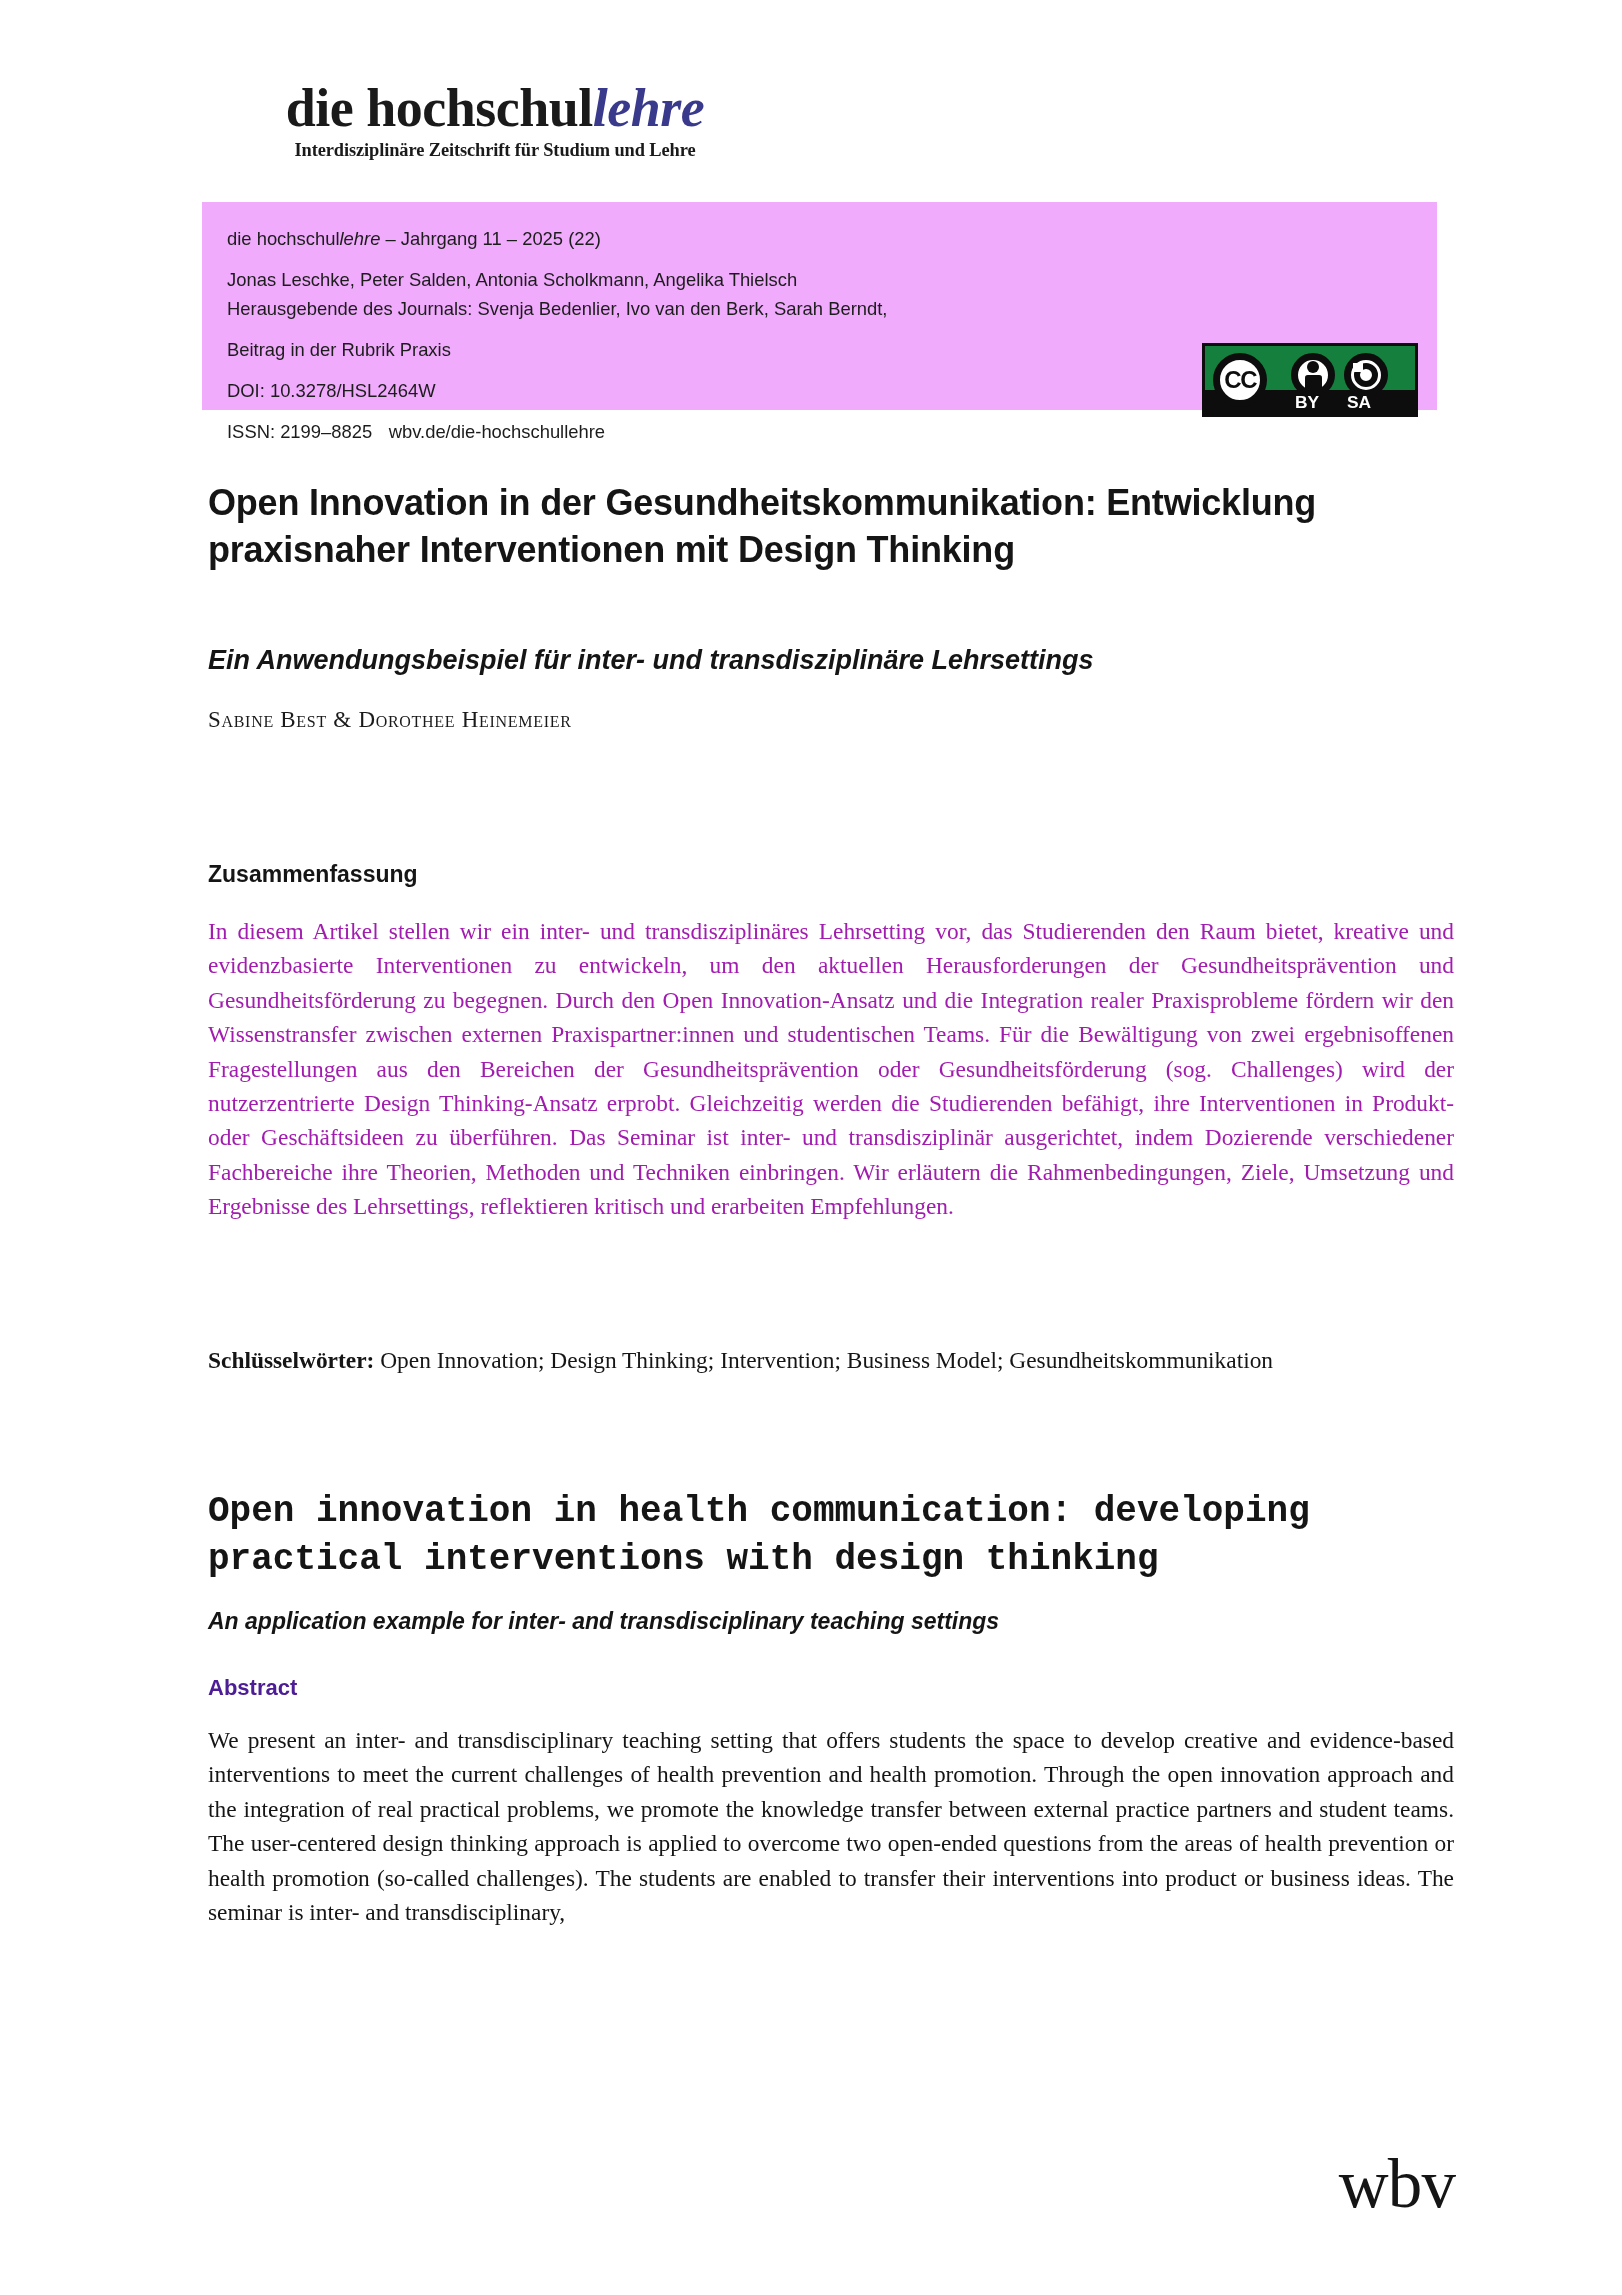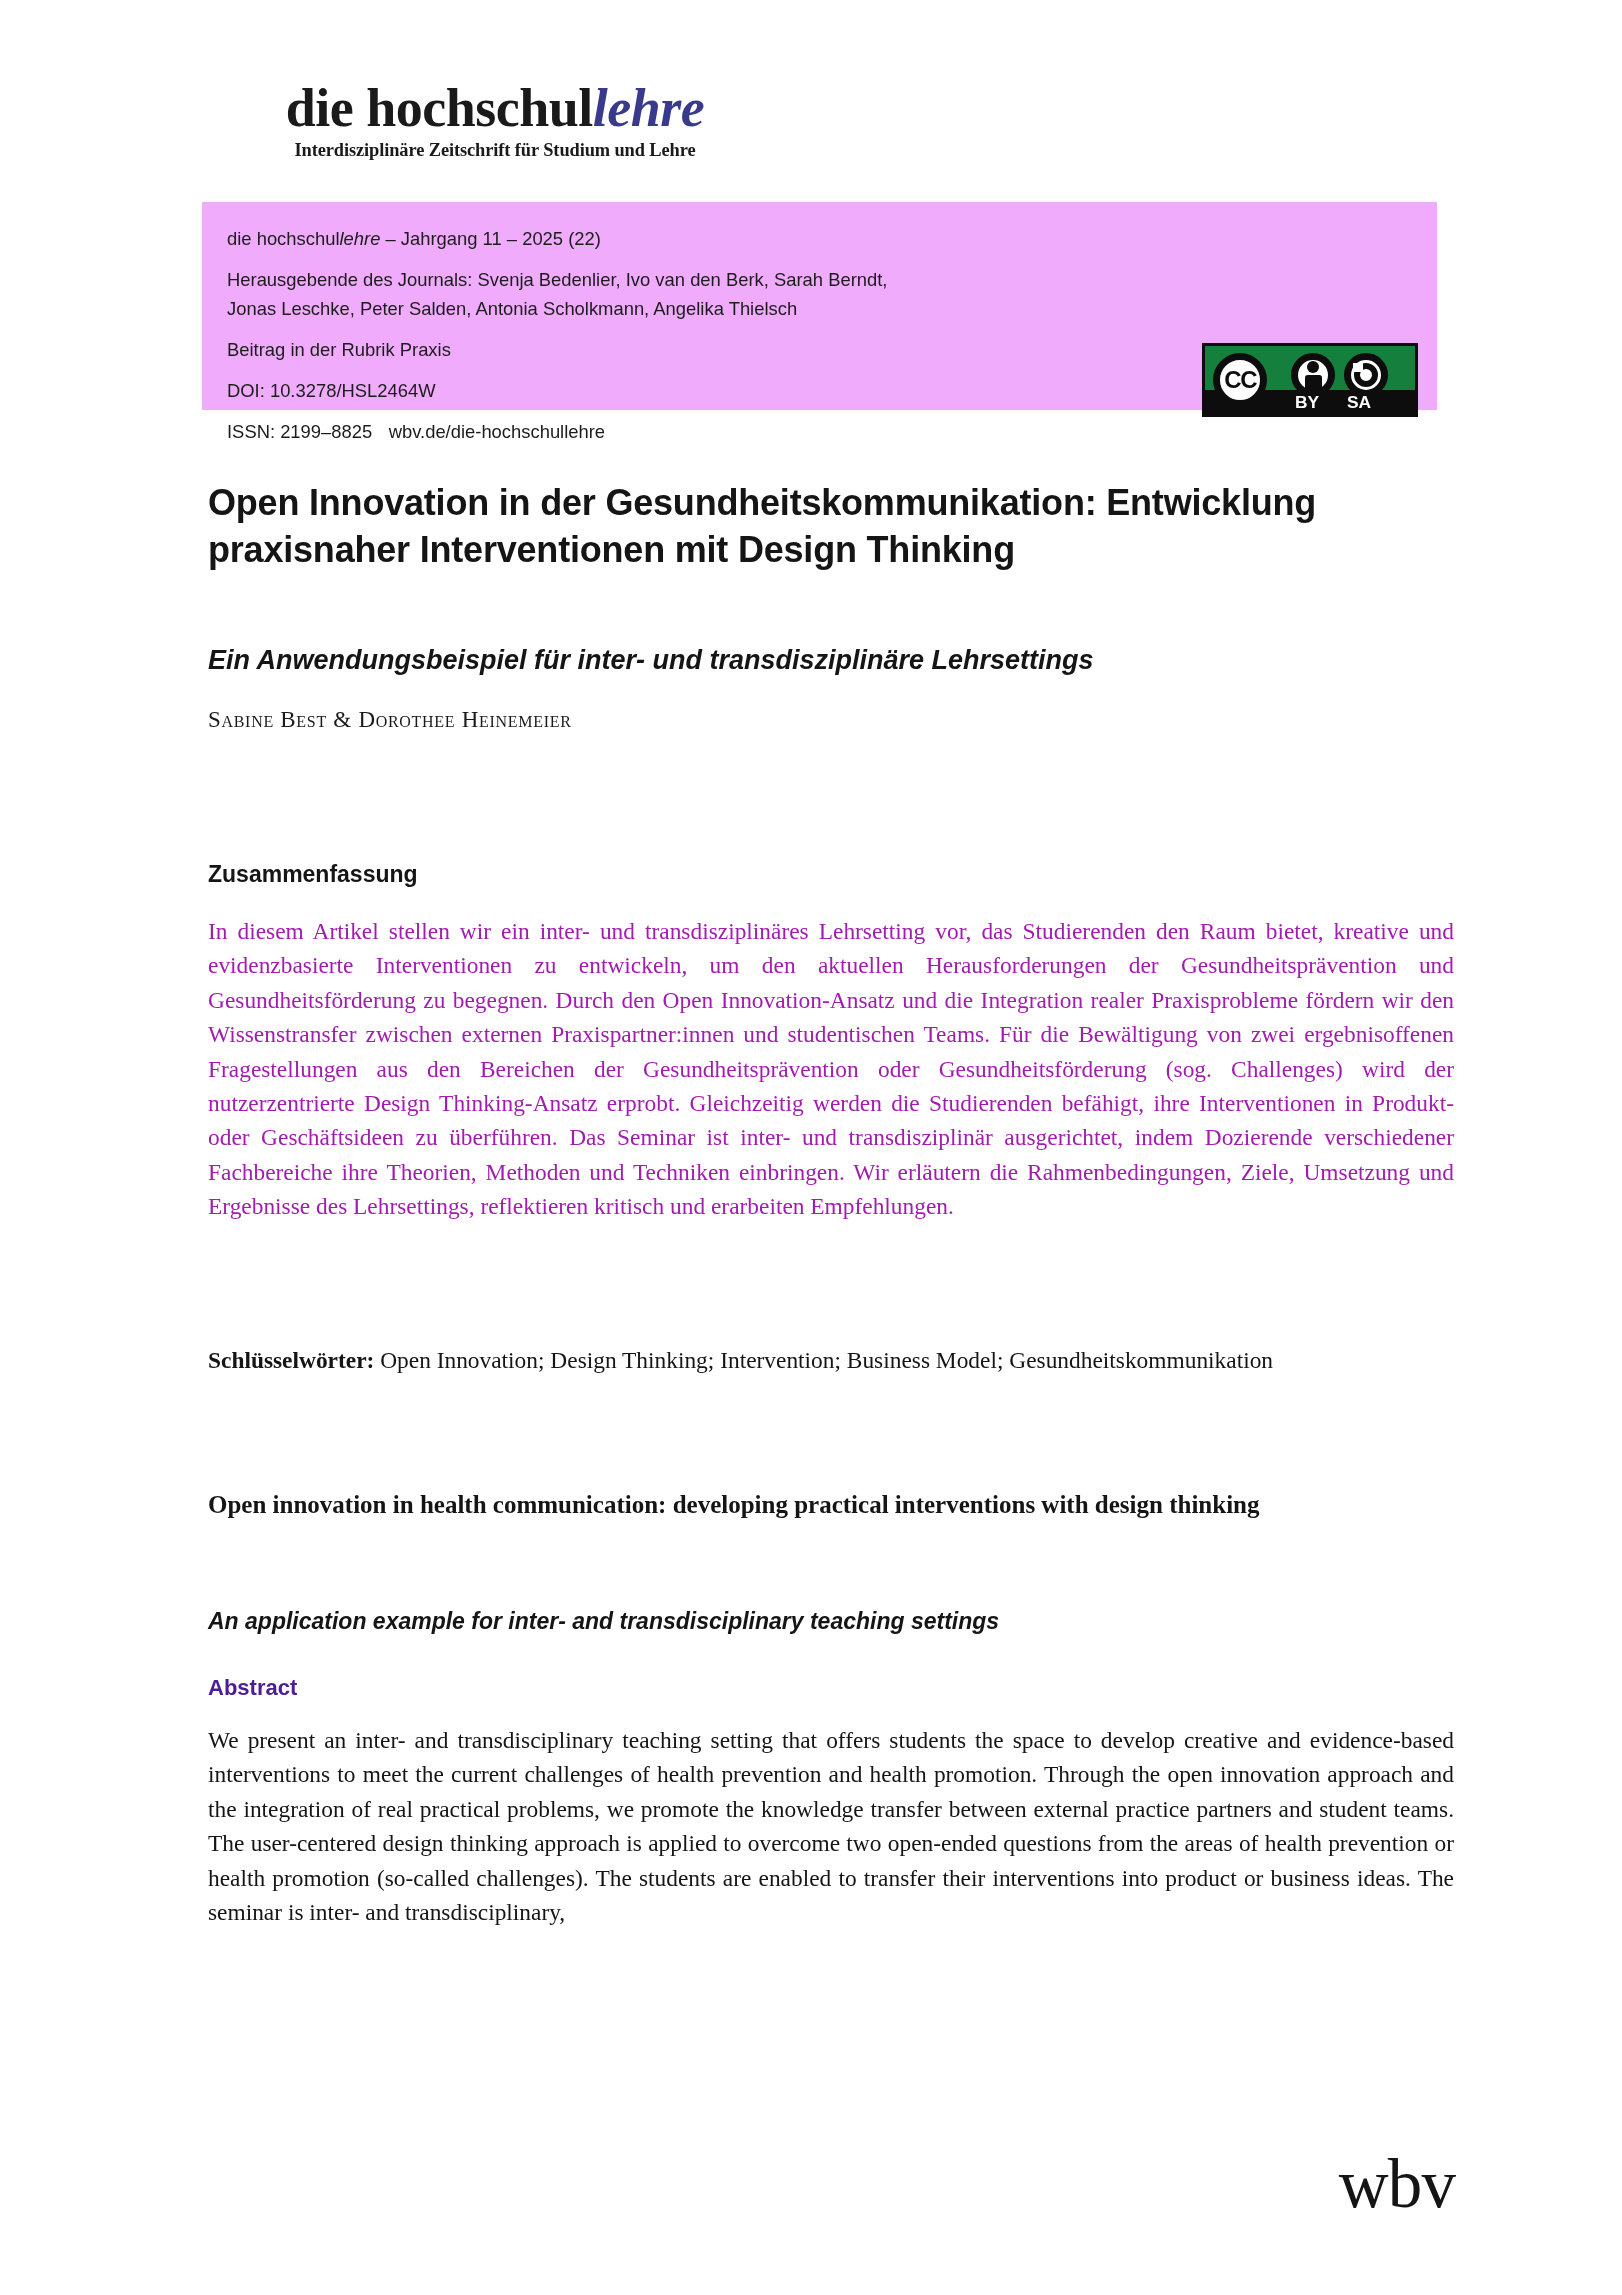--- a/index.html
+++ b/index.html
@@ -237,22 +237,22 @@
     font-size: 23.4px;
     line-height: 1.47;
     color: #151515;
   }
   .kw-label { font-weight: 700; }
 
   .title-en {
     position: absolute;
     top: 1488px;
     width: 1246px;
-    font-family: Liberation Serif, serif;
-    font-size: 25px;
+    font-family: Liberation Mono, monospace;
+    font-size: 36px;
     line-height: 1.33;
     font-weight: 700;
     color: #151515;
   }
   .subtitle-en {
     position: absolute;
     top: 1607px;
     width: 1246px;
     font-family: "Liberation Sans", sans-serif;
     font-size: 23px;
@@ -304,22 +304,22 @@
 
   <div class="logo-block">
     <div class="logo-line"><span class="logo-dark">die hochschul</span><span class="logo-accent">lehre</span></div>
     <div class="logo-sub">Interdisziplinäre Zeitschrift für Studium und Lehre</div>
   </div>
 
   <div class="infobox">
     <div class="infobox-inner">
       <div class="info-row"><span>die hochschul</span><span class="info-italic">lehre</span><span> – Jahrgang 11 – 2025 (22)</span></div>
       <div class="info-row tight">
+        <div>Jonas Leschke, Peter Salden, Antonia Scholkmann, Angelika Thielsch</div>
         <div>Herausgebende des Journals: Svenja Bedenlier, Ivo van den Berk, Sarah Berndt,</div>
-        <div>Jonas Leschke, Peter Salden, Antonia Scholkmann, Angelika Thielsch</div>
       </div>
       <div class="info-row">Beitrag in der Rubrik Praxis</div>
       <div class="info-row">DOI: 10.3278/HSL2464W</div>
       <div class="info-row"><span>ISSN: 2199–8825</span><span class="info-gap"></span><span>wbv.de/die-hochschullehre</span></div>
     </div>
   </div>
 
   <div class="cc-badge">
     <div class="cc-bottombar"></div>
     <div class="cc-circle cc-main"></div>

